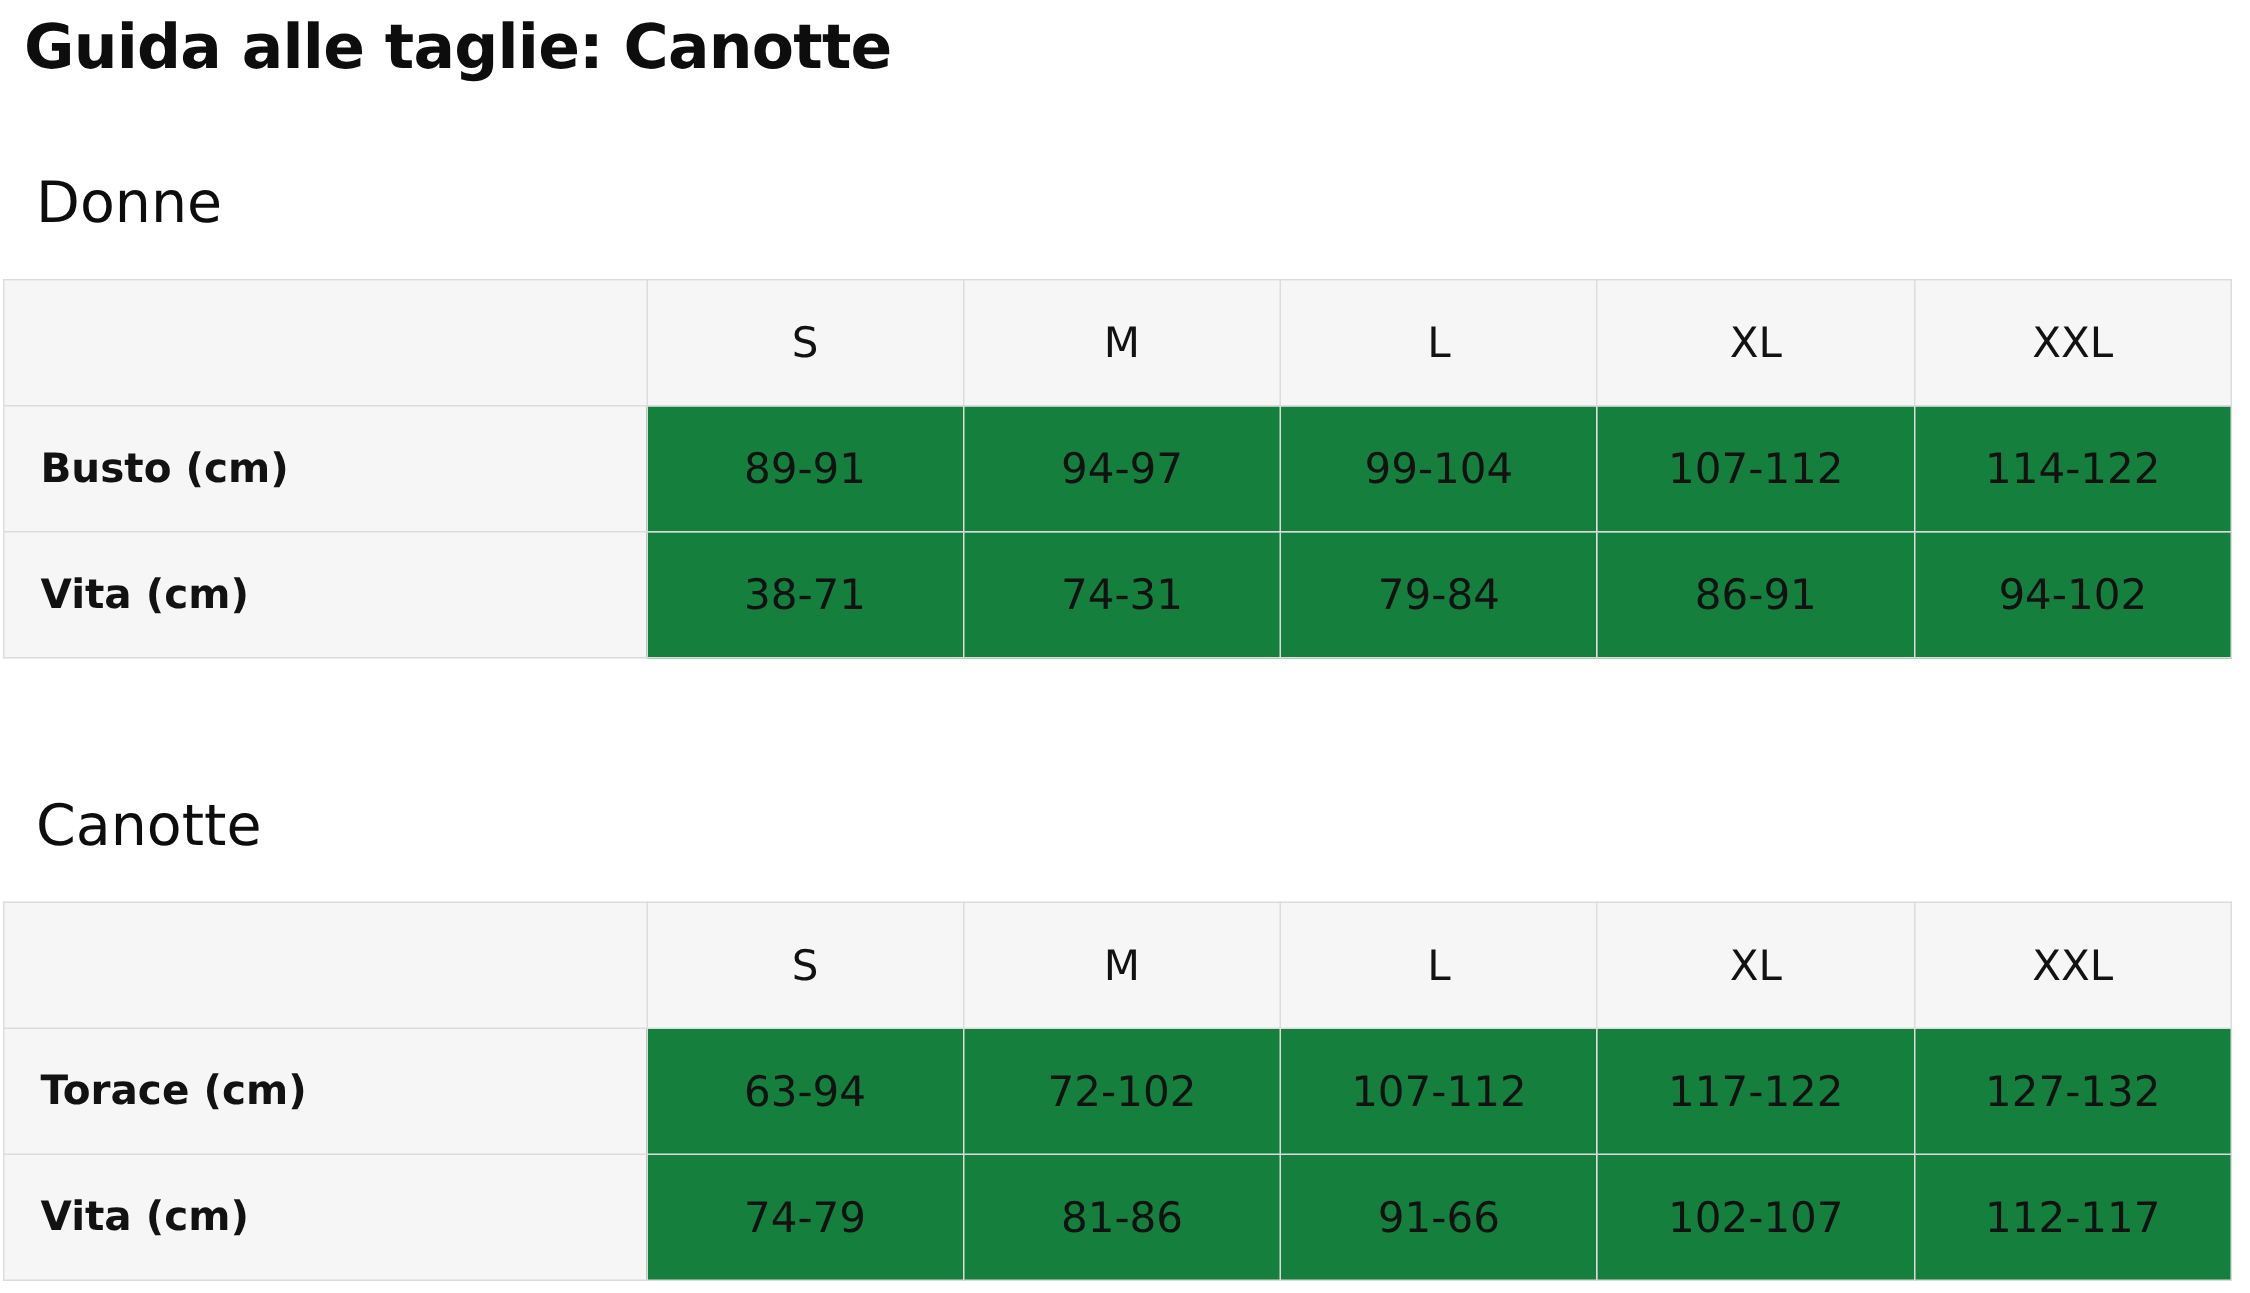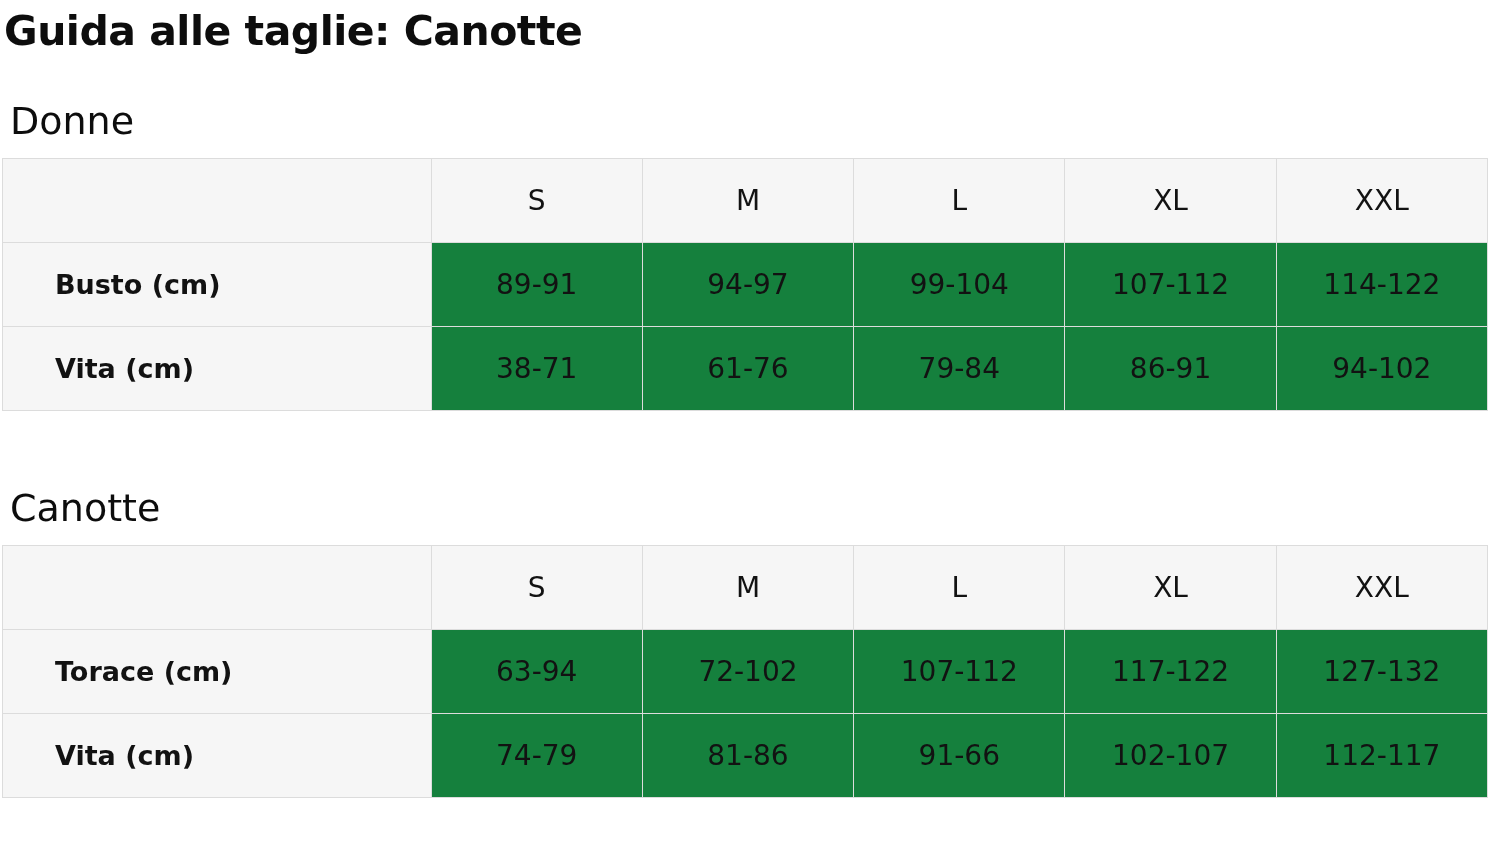--- a/index.html
+++ b/index.html
@@ -19,31 +19,31 @@
     width: 1500px;
     height: 862px;
     box-sizing: border-box;
     padding: 0;
   }
   .main-title {
     font-size: 41px;
     font-weight: bold;
     letter-spacing: -0.5px;
     margin: 0;
-    padding: 4px 0 0 4px;
+    padding: 4px 0 0 16px;
     line-height: 54px;
     color: #0d0d0d;
   }
   .section {
     margin-top: 0;
   }
   .section-title {
     font-size: 38px;
     font-weight: normal;
-    margin: 2px;
+    margin: 16px;
     padding: 36px 0 10px 8px;
     line-height: 50px;
     color: #0d0d0d;
   }
   table.size-table {
     width: 1486px;
     margin: 0 0 0 2px;
     border-collapse: collapse;
     table-layout: fixed;
   }
@@ -63,21 +63,21 @@
   table.size-table thead th {
     background: #f6f6f6;
     font-weight: normal;
   }
   table.size-table thead th.corner {
     background: #f6f6f6;
   }
   table.size-table tbody th.row-label {
     background: #f6f6f6;
     text-align: left;
-    padding-left: 52px;
+    padding-left: 24px;
     font-weight: bold;
     font-size: 27px;
   }
   table.size-table tbody td {
     background: #15803d;
   }
   .spacer {
     height: 34px;
   }
 </style>
@@ -114,21 +114,21 @@
           <th class="row-label">Busto (cm)</th>
           <td>89-91</td>
           <td>94-97</td>
           <td>99-104</td>
           <td>107-112</td>
           <td>114-122</td>
         </tr>
         <tr>
           <th class="row-label">Vita (cm)</th>
           <td>38-71</td>
-          <td>61-76</td>
+          <td>74-31</td>
           <td>79-84</td>
           <td>86-91</td>
           <td>94-102</td>
         </tr>
       </tbody>
     </table>
   </div>
 
   <div class="spacer"></div>
 

